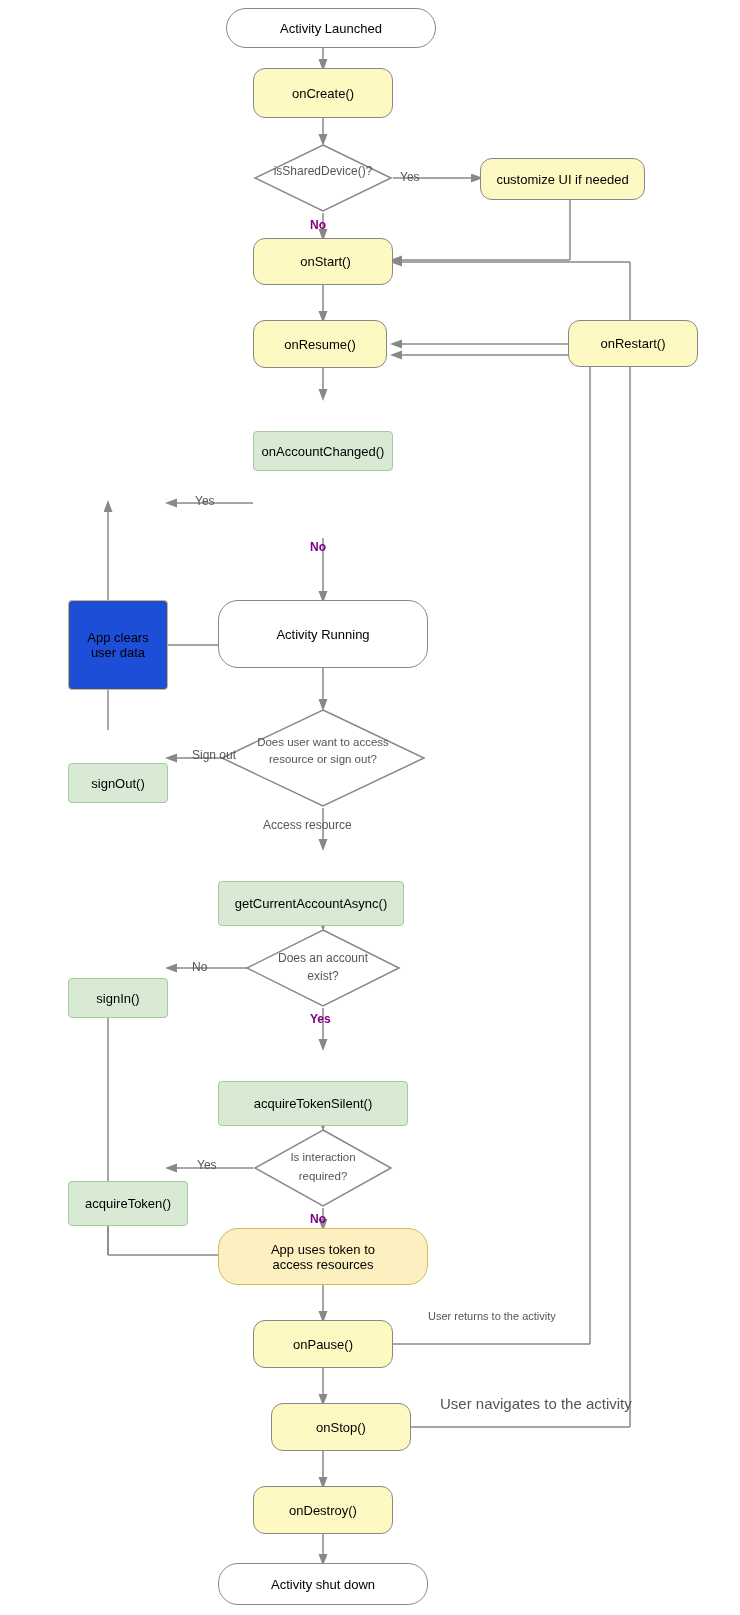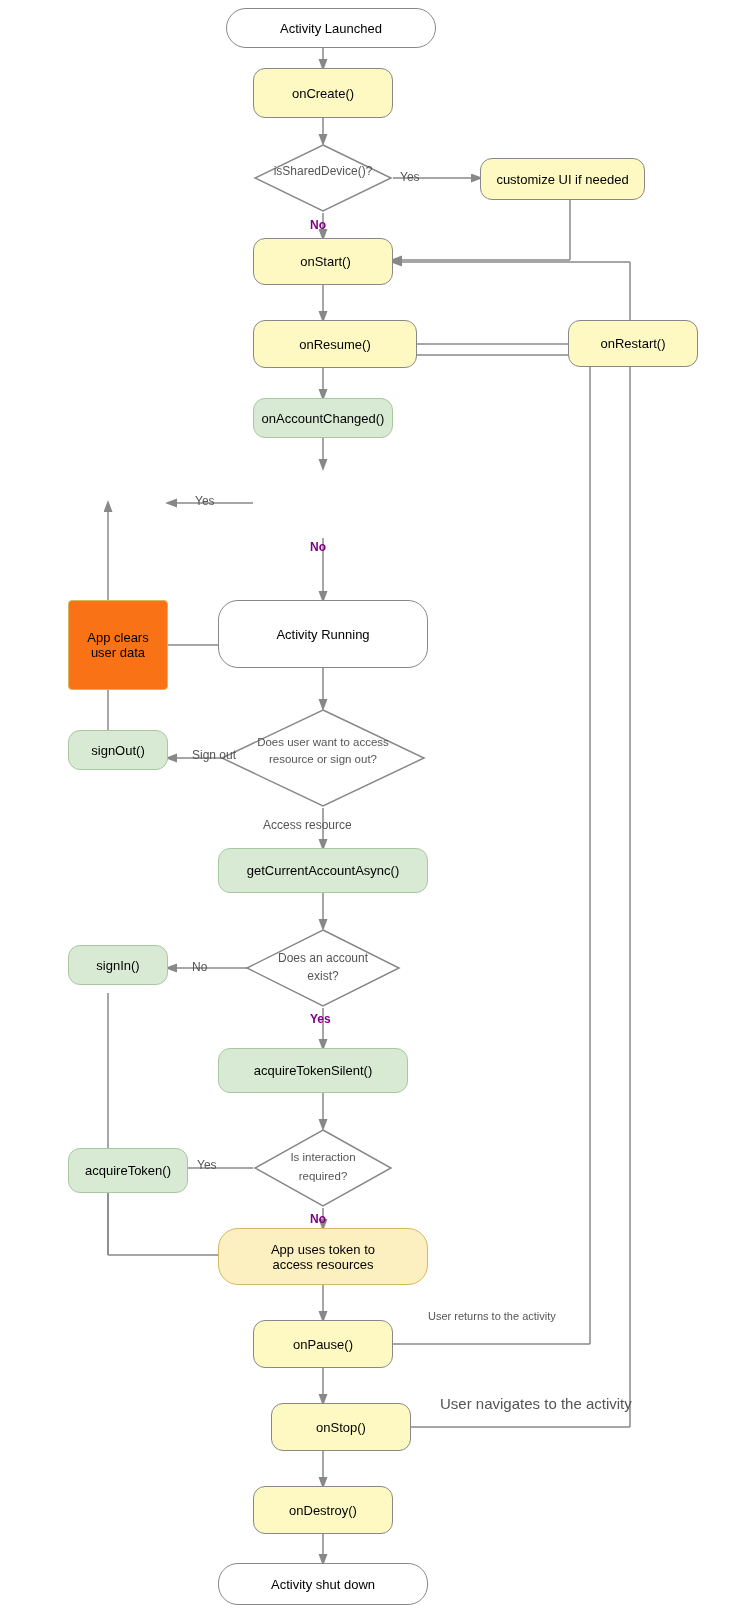--- a/index.html
+++ b/index.html
@@ -32,26 +32,27 @@
     }
     .pill {
       border: 1.5px solid #888;
       border-radius: 20px;
       background: #fff;
       padding: 8px 20px;
     }
     .green-box {
       border: 1.5px solid #a8c8a0;
       background: #d8ead4;
-      border-radius: 12px;
+      border-radius: 4px;
       padding: 6px 10px;
+      margin-top: 33px;
     }
     .yellow-box {
       border: 1.5px solid #d4b860;
-      background: #f97316;
+      background: #1d4ed8;
       border-radius: 4px;
       padding: 6px 10px;
     }
     .yellow-pill {
       border: 1.5px solid #d4b860;
       background: #fdf0c0;
       border-radius: 20px;
       padding: 8px 20px;
     }
     svg.arrows {
@@ -179,21 +180,21 @@
   </div>
 
   <div class="node rounded-rect" style="left:253px; top:238px; width:140px; height:47px;padding-left:15px;">
     <span>onStart()</span>
   </div>
 
   <div class="node rounded-rect" style="left:568px; top:320px; width:130px; height:47px;">
     <span>onRestart()</span>
   </div>
 
-  <div class="node rounded-rect" style="left:253px; top:320px; width:164px; height:48px;text-align:right;">
+  <div class="node rounded-rect" style="left:253px; top:320px; width:134px; height:48px;text-align:right;">
     <span>onResume()</span>
   </div>
 
   <div class="node green-box" style="left:253px; top:398px; width:140px; height:40px;">
     <span>onAccountChanged()</span>
   </div>
 
 
   <div class="label-text" style="left:195px; top:494px;">Yes</div>
 
@@ -217,21 +218,21 @@
   </div>
 
   <div class="label-text" style="left:168px; top:748px;margin-left:24px;">Sign out</div>
 
   <div class="node green-box" style="left:68px; top:730px; width:100px; height:40px;">
     <span>signOut()</span>
   </div>
 
   <div class="label-text" style="left:263px; top:818px;">Access resource</div>
 
-  <div class="node green-box" style="left:218px; top:848px; width:210px; height:45px;">
+  <div class="node green-box" style="left:218px; top:848px; width:186px; height:45px;">
     <span>getCurrentAccountAsync()</span>
   </div>
 
   <div style="position:absolute; left:245px; top:928px; width:156px; height:80px;">
     <svg width="156" height="80" viewBox="0 0 156 80">
       <polygon points="78,2 154,40 78,78 2,40" fill="white" stroke="#888" stroke-width="1.5"></polygon>
       <text x="78" y="34" text-anchor="middle" font-size="12" fill="#555">Does an account</text>
       <text x="78" y="52" text-anchor="middle" font-size="12" fill="#555">exist?</text>
     </svg>
   </div>

